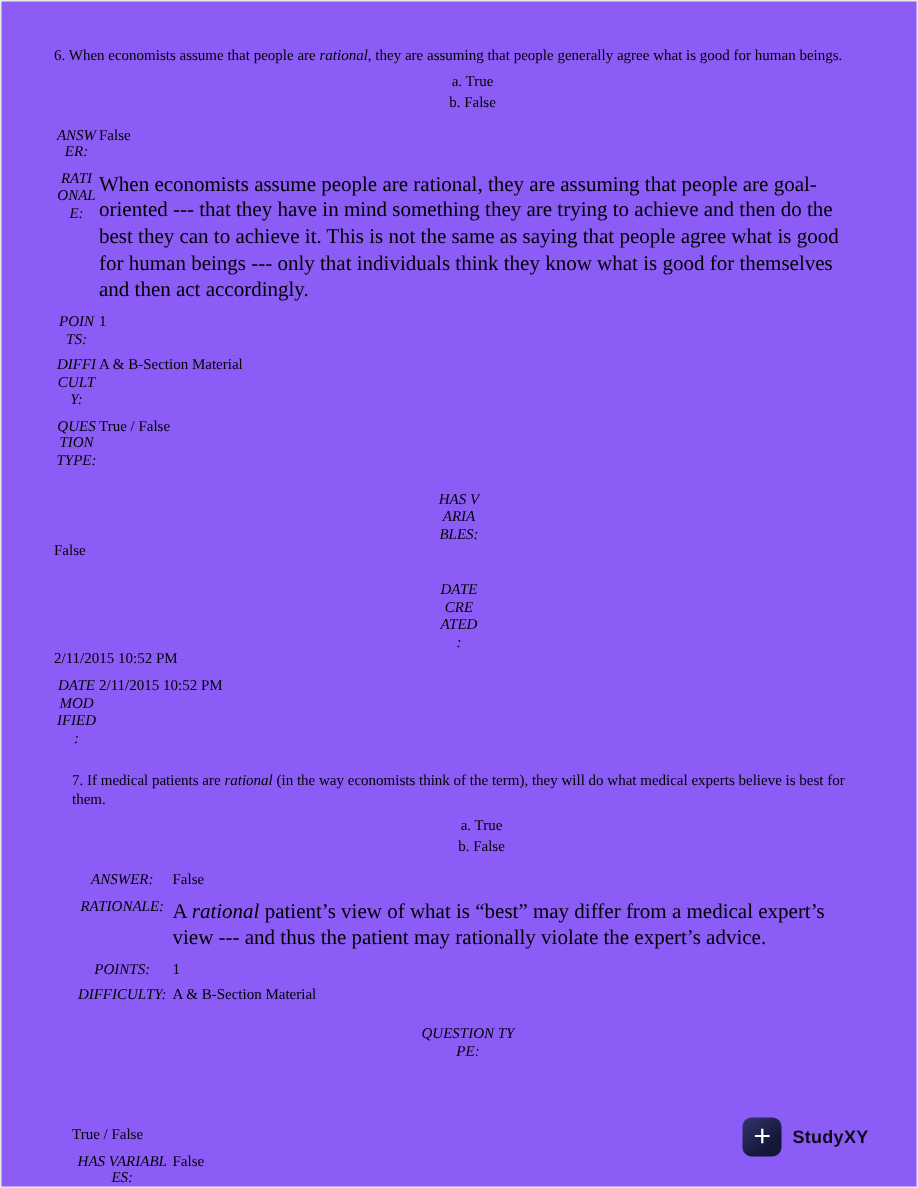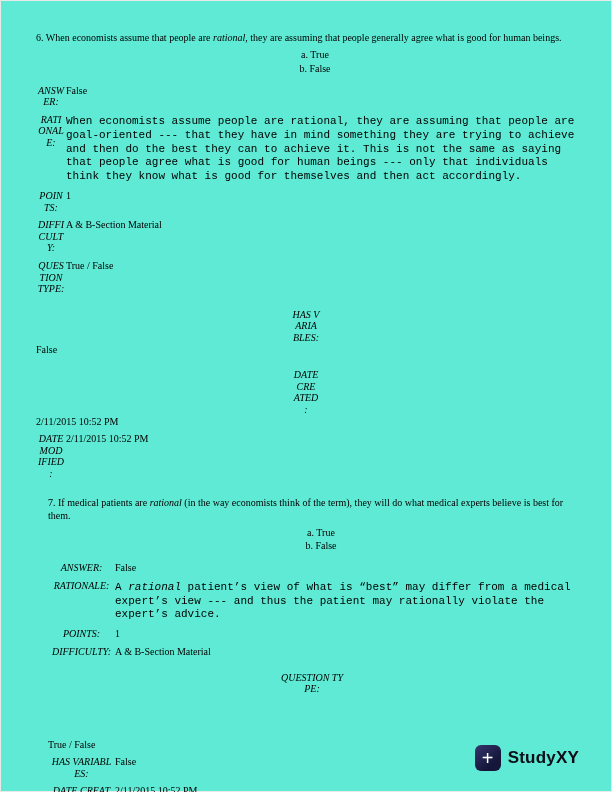--- a/index.html
+++ b/index.html
@@ -1,20 +1,20 @@
 <!DOCTYPE html>
 <html><head>
 <meta charset="utf-8">
 <style>
   html, body { margin: 0; padding: 0; background: #ffffff; }
   .page {
     position: relative;
     width: 612px;
     height: 792px;
-    background: #5eead4;
+    background: #8b5cf6;
     color: #000000;
     font-family: "Liberation Serif", serif;
     font-size: 10px;
     padding: 31px 36px 16px 36px;
     box-sizing: border-box;
     box-shadow: inset 0 0 0 1px #e9e9e9;
     overflow: hidden;
   }
   .stem { margin: 0 0 4px 0; line-height: 1.3; }
   .choices { margin: 0 0 9px 18px; line-height: 1.38; text-align: center; }
@@ -22,22 +22,22 @@
   .lbl {
     flex: 0 0 30px;
     font-style: italic;
     white-space: pre-line;
     line-height: 1.16;
     text-align: center;
   }
   .q7meta .lbl { flex: 0 0 67px; }
   .val { flex: 1; line-height: 1.16; }
   .val.sans {
-    font-family: Liberation Mono, monospace;
-    font-size: 11px;
+    font-family: Liberation Serif, serif;
+    font-size: 14px;
     line-height: 1.26;
     padding-top: 1px;
   }
   .row.sp { margin-top: 14px; flex-direction: column; }
   .question.q7 { margin-top: 16px; margin-left: 12px; }
   .logo {
     position: absolute;
     right: 33px;
     bottom: 21px;
     display: flex;
@@ -49,21 +49,21 @@
     border-radius: 6px;
     background: linear-gradient(140deg, #34356c 0%, #15163a 70%);
     color: #ffffff;
     display: flex; align-items: center; justify-content: center;
     font-family: "Liberation Sans", sans-serif;
     font-size: 20px; font-weight: 400; line-height: 1;
   }
   .logo-text {
     font-family: "Liberation Sans", sans-serif;
     font-weight: 700;
-    font-size: 17px;
+    font-size: 12px;
     color: #0c0d16;
     letter-spacing: 0.2px;
   }
 </style>
 </head>
 <body>
 
 <div class="page">
 
   <section class="question q6">

